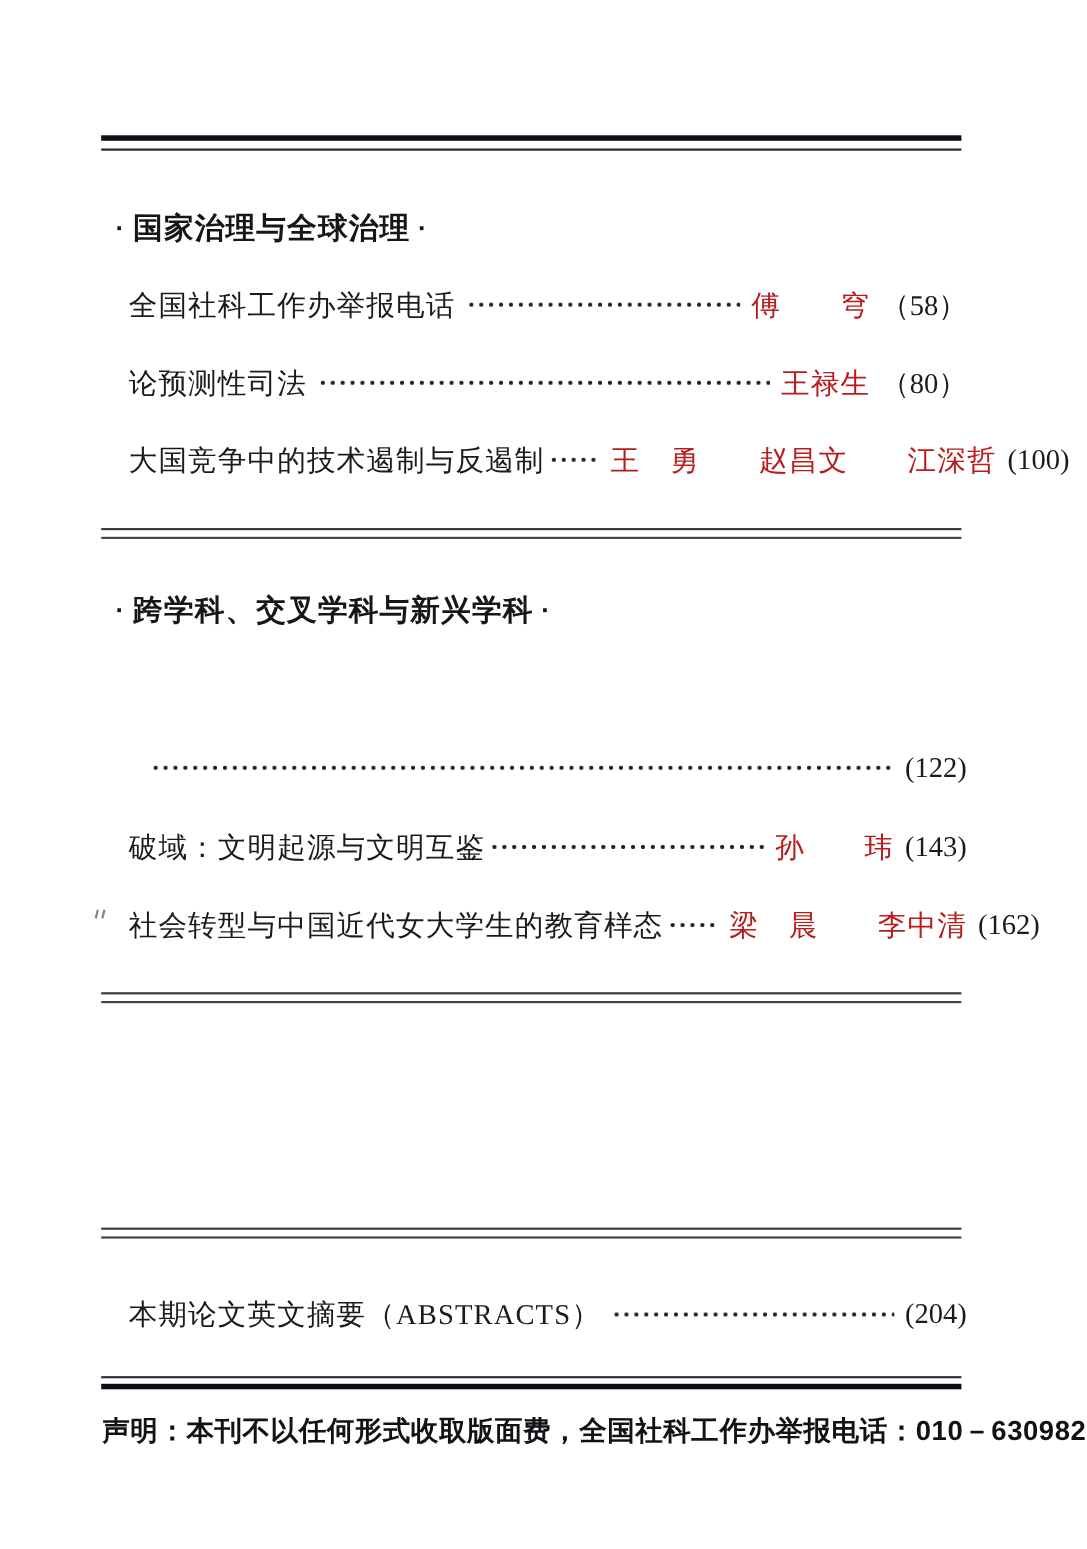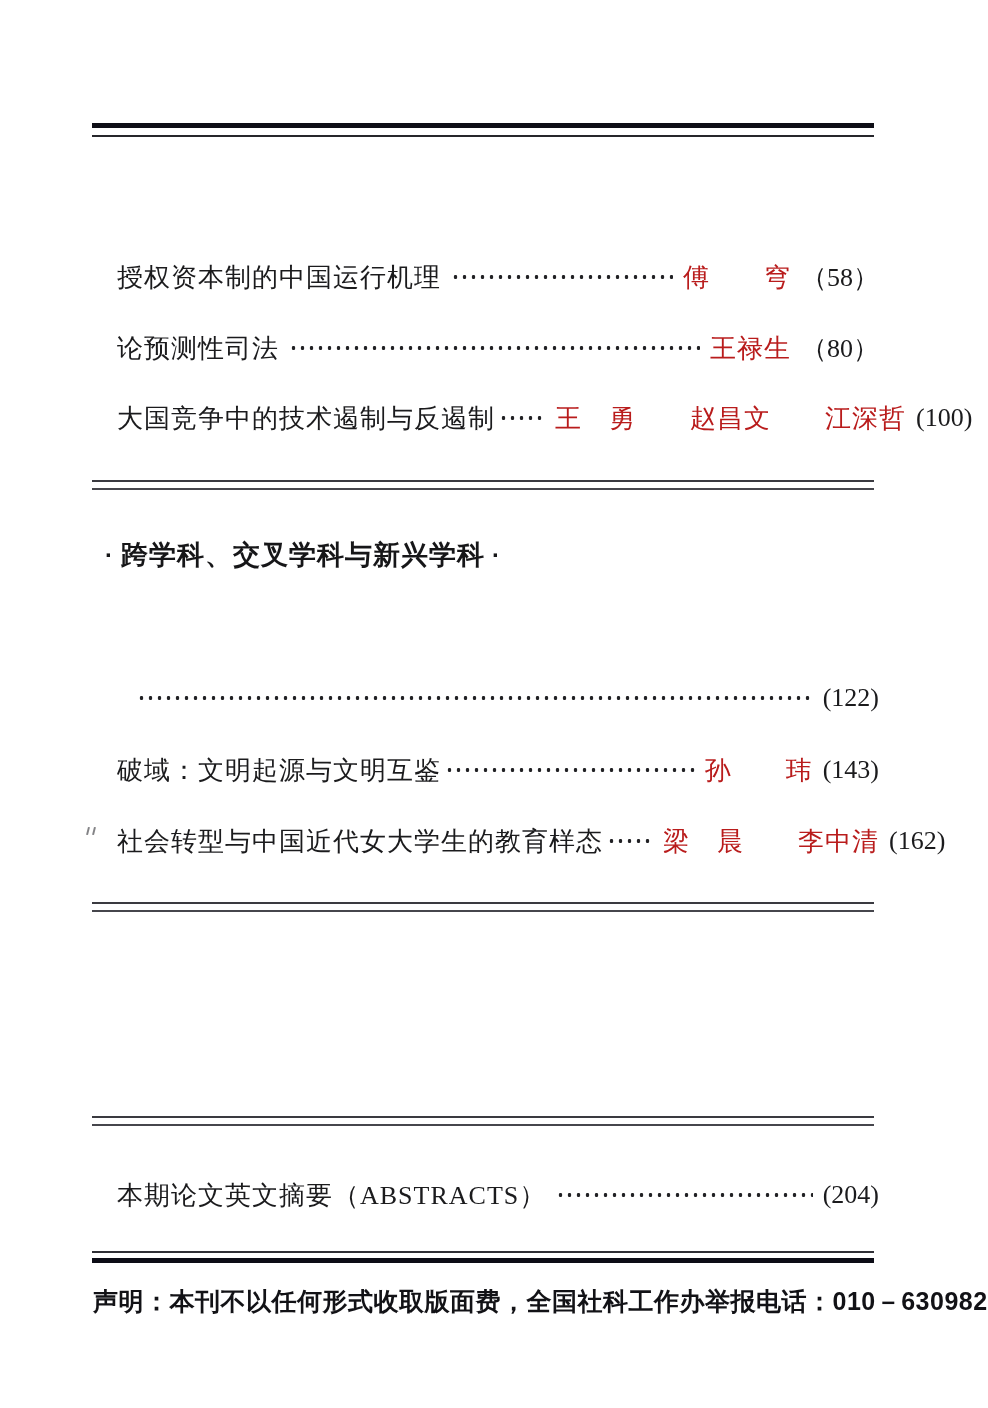--- a/index.html
+++ b/index.html
@@ -62,23 +62,24 @@
   .artifact i{position:absolute;top:0;width:2px;height:8px;background:#5a5a5e;transform:rotate(14deg);}
   .artifact i.m1{left:2px;} .artifact i.m2{left:8px;}
 </style>
 </head>
 <body>
 
 <div id="page">
 
   <div class="rule rule-top"></div>
 
+  <div class="section-head sh1"><span class="bullet">·</span><span>国家治理与全球治理</span><span class="bullet">·</span></div>
 
   <div class="row r1">
-    <span class="t">授权资本制的中国运行机理</span>
+    <span class="t">全国社科工作办举报电话</span>
     <span class="leader"></span>
     <span class="a">傅　　穹</span>
     <span class="p">（58）</span>
   </div>
 
   <div class="row r2">
     <span class="t">论预测性司法</span>
     <span class="leader"></span>
     <span class="a">王禄生</span>
     <span class="p">（80）</span>

